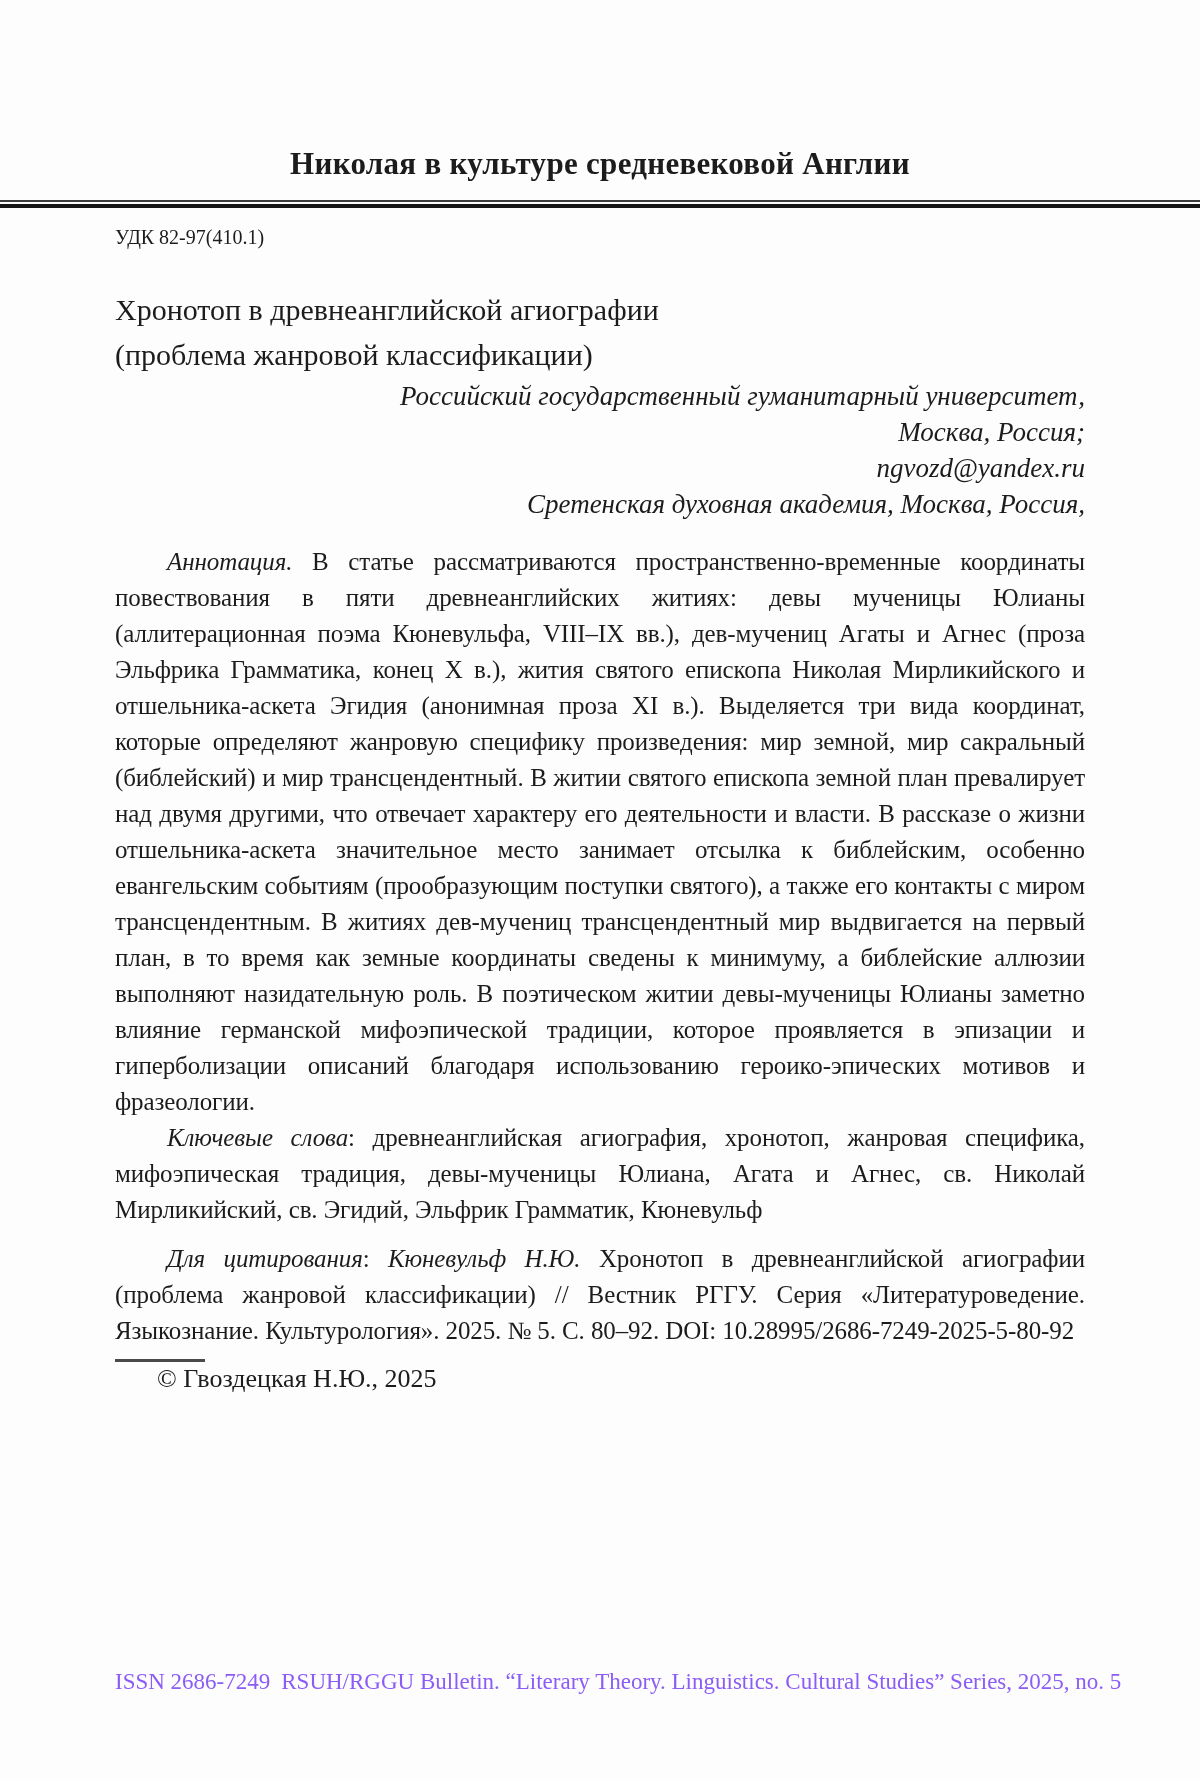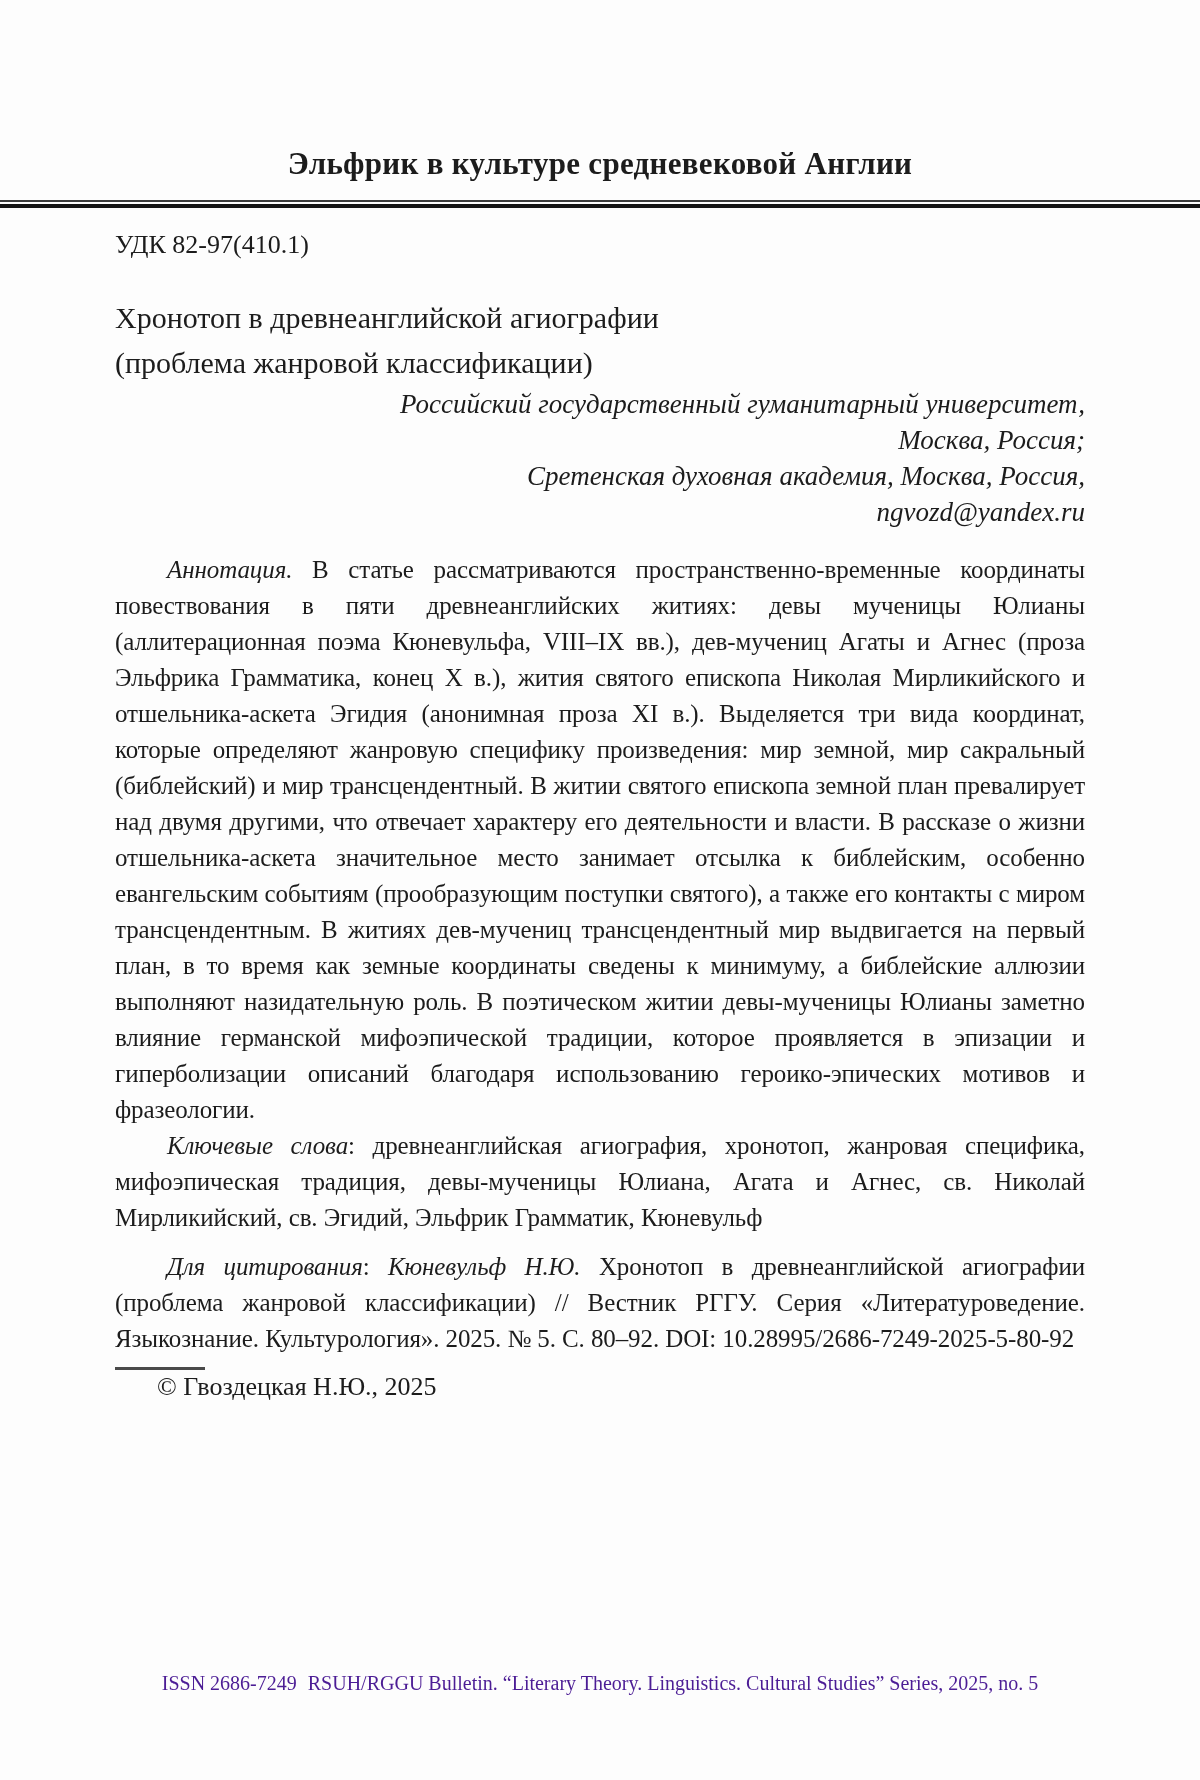--- a/index.html
+++ b/index.html
@@ -21,21 +21,21 @@
     font-size: 31px;
     font-weight: bold;
     text-align: center;
     letter-spacing: 0.3px;
     line-height: 44px;
   }
   .header-rule { margin-top: 14px; }
   .rule-thin  { height: 2px; background: #3c3c3c; }
   .rule-thick { height: 4px; background: #151515; margin-top: 2px; }
 
-  .meta { margin-top: 20px; font-size: 26px; line-height: 34px; }
+  .meta { margin-top: 12px; font-size: 20px; line-height: 34px; }
 
   .article-title {
     margin: 33px 0 0 0;
     font-size: 30px;
     font-weight: normal;
     line-height: 45px;
   }
   .author {
     margin-top: 26px;
     text-align: center;
@@ -71,54 +71,53 @@
     font-size: 26px;
     padding-left: 42px;
     line-height: 34px;
   }
 
   .page-footer {
     position: absolute;
     left: 115px;
     right: 115px;
     bottom: 85px;
-    font-size: 20px;
-    text-align: center;
+    font-size: 23px;
     white-space: nowrap;
-    color: #4c1d95;
+    color: #8b5cf6;
   }
   .footer-gap { display: inline-block; width: 11px; }
 </style>
 </head>
 <body>
 
 <div class="page">
 
   <div class="content">
-    <h1 class="running-head">Эльфрик в культуре средневековой Англии</h1>
+    <h1 class="running-head">Николая в культуре средневековой Англии</h1>
   </div>
 
   <div class="header-rule">
     <div class="rule-thin"></div>
     <div class="rule-thick"></div>
   </div>
 
   <div class="content">
     <div class="meta">
       <div class="meta-line">УДК 82-97(410.1)</div>
     </div>
 
     <h2 class="article-title"><span>Хронотоп в древнеанглийской агиографии</span><br><span>(проблема жанровой классификации)</span></h2>
 
 
     <div class="affiliation">
       <div class="affil-line">Российский государственный гуманитарный университет,</div>
       <div class="affil-line">Москва, Россия;</div>
+      <div class="affil-line">ngvozd@yandex.ru</div>
       <div class="affil-line">Сретенская духовная академия, Москва, Россия,</div>
-      <div class="affil-line">ngvozd@yandex.ru</div>
     </div>
 
     <p class="body-par abstract"><span class="italic">Аннотация.</span><span> В статье рассматриваются пространственно-временные координаты повествования в пяти древнеанглийских житиях: девы мученицы Юлианы (аллитерационная поэма Кюневульфа, VIII–IX вв.), дев-мучениц Агаты и Агнес (проза Эльфрика Грамматика, конец X в.), жития святого епископа Николая Мирликийского и отшельника-аскета Эгидия (анонимная проза XI в.). Выделяется три вида координат, которые определяют жанровую специфику произведения: мир земной, мир сакральный (библейский) и мир трансцендентный. В житии святого епископа земной план превалирует над двумя другими, что отвечает характеру его деятельности и власти. В рассказе о жизни отшельника-аскета значительное место занимает отсылка к библейским, особенно евангельским событиям (прообразующим поступки святого), а также его контакты с миром трансцендентным. В житиях дев-мучениц трансцендентный мир выдвигается на первый план, в то время как земные координаты сведены к минимуму, а библейские аллюзии выполняют назидательную роль. В поэтическом житии девы-мученицы Юлианы заметно влияние германской мифоэпической традиции, которое проявляется в эпизации и гиперболизации описаний благодаря использованию героико-эпических мотивов и фразеологии.</span></p>
 
     <p class="body-par keywords"><span class="italic">Ключевые слова</span><span>: древнеанглийская агиография, хронотоп, жанровая специфика, мифоэпическая традиция, девы-мученицы Юлиана, Агата и Агнес, св. Николай Мирликийский, св. Эгидий, Эльфрик Грамматик, Кюневульф</span></p>
 
     <p class="body-par citation"><span class="italic">Для цитирования</span><span>: </span><span class="italic">Кюневульф Н.Ю.</span><span> Хронотоп в древнеанглийской агиографии (проблема жанровой классификации) // Вестник РГГУ. Серия «Литературоведение. Языкознание. Культурология». 2025. № 5. С. 80–92. DOI: 10.28995/2686-7249-2025-5-80-92</span></p>
 
     <div class="footnote-rule"></div>
 

